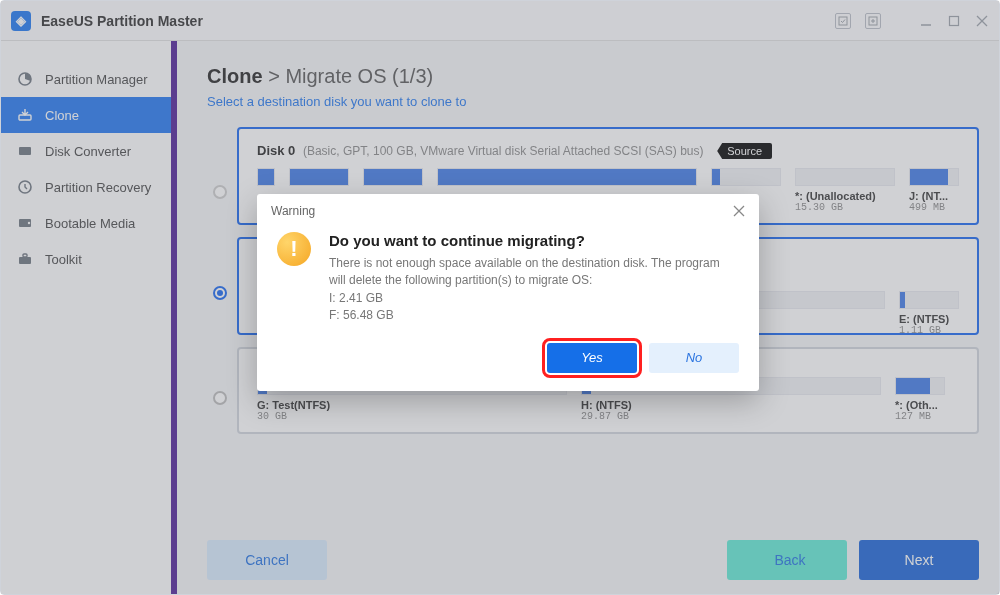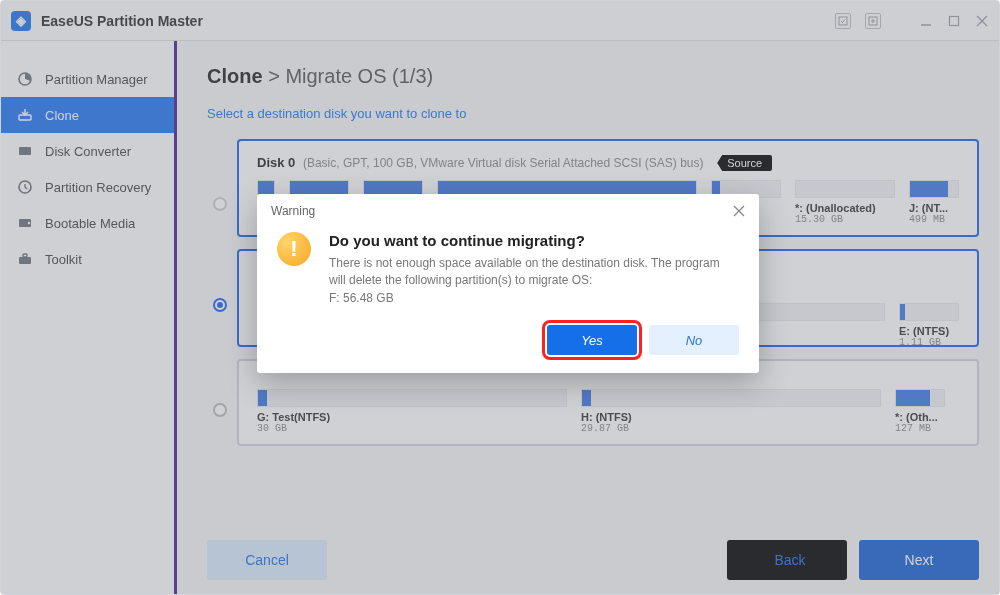--- a/index.html
+++ b/index.html
@@ -10,29 +10,29 @@
   .titlebar { height: 40px; display: flex; align-items: center; padding: 0 10px; border-bottom: 1px solid #e0e0e0; background:#fcfcfd;}
   .logo { width: 20px; height: 20px; background: #1976f2; border-radius: 4px; display: inline-flex; align-items: center; justify-content: center; color:#fff; font-size:13px; font-weight:bold;}
   .title-text { font-size: 14px; margin-left: 10px; font-weight:600; color:#2d2d2d;}
   .title-right { margin-left: auto; display: flex; align-items: center; gap:14px; color:#9aa0a8; }
   .win-btn { width: 14px; height: 14px; display:inline-flex; align-items:center; justify-content:center; font-size:14px; cursor:pointer;}
   .small-ico { width:16px; height:16px; border:1px solid #b8bec7; border-radius:2px; font-size:10px; display:flex; align-items:center; justify-content:center; color:#858c96;}
   
   .body { display: flex; height: calc(100% - 40px); }
   
   
-  .sidebar { width: 185px; background: #fdfdfe; border-right: 3px solid #4c1d95; padding-top: 20px;}
+  .sidebar { width: 185px; background: #fdfdfe; border-right: 6px solid #4c1d95; padding-top: 20px;}
   .nav-item { height: 36px; display: flex; align-items: center; padding-left: 16px; font-size: 13px; color:#444; cursor:pointer; gap:12px;}
   .nav-item.active { background: #1f76f2; color: #fff; }
   .nav-ico { width: 16px; height: 16px; display:inline-flex; align-items:center; justify-content:center; }
   
   .main { flex:1; position: relative; padding: 24px 20px 14px 30px; display:flex; flex-direction:column;}
   .breadcrumb { font-size: 20px; color:#555; font-weight:400; }
   .breadcrumb b { font-weight:700; color:#222;}
-  .subtext { color:#1f76ef; font-size: 13px; margin-top:18px;}
+  .subtext { color:#1f76ef; font-size: 13px; margin-top:6px;}
   
   .disk-list { margin-top: 18px; flex:1; overflow:hidden;}
   .disk-card { border: 2px solid #cfd5dc; border-radius: 4px; padding: 14px 18px 10px 18px; margin-bottom: 12px; background:#fff; position:relative;}
   .disk-card.hl { border-color:#1565f0;}
   .disk-title { font-size: 13px; color:#222; }
   .disk-title b { font-weight:700;}
   .disk-title span.meta { color:#888; font-size:12px; margin-left:4px;}
   .src-badge { background:#000000; color:#fff; font-size:11px; padding:2px 10px; border-radius:2px; margin-left:10px; position: relative; clip-path: polygon(5px 0, 100% 0, 100% 100%, 5px 100%, 0 50%);}
   .radio { position:absolute; left:-24px; top:50%; width:14px; height:14px; border:2px solid #bbb; border-radius:50%; background:#fff;}
   .disk-card .radio.on { border-color:#1565f0; }
@@ -44,21 +44,21 @@
   .part { flex:0 0 auto; }
   .part .bar { height:18px; background:#f0f1f5; position:relative; border:1px solid #e6e8ee;}
   .part .bar .fill { position:absolute; left:0; top:0; bottom:0; background:#3d78e6;}
   .part .lbl { font-size:11px; font-weight:700; color:#333; margin-top:4px; white-space:nowrap; overflow:hidden; text-overflow:ellipsis;}
   .part .sz { font-size:10px; color:#888;font-family:Liberation Mono, monospace; }
   .checker { background: repeating-conic-gradient(#e6e8ee 0% 25%, #fff 0% 50%) 0/8px 8px; }
 
   .footer { display:flex; padding: 8px 0 0 0; gap:12px; }
   .btn { height: 40px; min-width: 120px; border:none; border-radius:3px; font-size:14px; cursor:pointer; }
   .btn.cancel { background:#d8ebfd; color:#1f70e2; }
-  .btn.back { background:#000000; color:#1f70e2; margin-left:auto;padding-left:6px;}
+  .btn.back { background:#5eead4; color:#1f70e2; margin-left:auto;padding-left:6px;}
   .btn.next { background:#1762d7; color:#fff; }
 
   
   .dim { position:absolute; inset:0; background: rgba(120,124,132,0.35); z-index: 5;}
 
   
   .dialog { position:absolute; z-index:10; left:256px; top:193px; width:502px; background:#fff; border-radius:3px; box-shadow: 0 10px 30px rgba(0,0,0,0.25); padding: 0;}
   .dlg-head { display:flex; align-items:center; padding: 10px 14px; font-size:12px; color:#666;gap:32px;}
   .dlg-close { margin-left:auto; cursor:pointer; color:#888; font-size:14px;}
   .dlg-body { display:flex; padding: 4px 20px 18px 20px; gap:18px;}
@@ -302,20 +302,21 @@
             <line x1="1" y1="1" x2="11" y2="11" stroke="#888" stroke-width="1.3"></line>
             <line x1="11" y1="1" x2="1" y2="11" stroke="#888" stroke-width="1.3"></line>
           </svg>
       </span>
     </div>
     <div class="dlg-body">
       <div class="warn-ico">!</div>
       <div class="dlg-msg">
         <h3>Do you want to continue migrating?</h3>
         <p>There is not enough space available on the destination disk. The program will delete the following partition(s) to migrate OS:</p>
+        <p>I: 2.41 GB</p>
         <p>F: 56.48 GB</p>
       </div>
     </div>
     <div class="dlg-foot">
       <button class="dlg-btn yes">Yes</button>
       <button class="dlg-btn no">No</button>
     </div>
   </div>
 
 </div>

